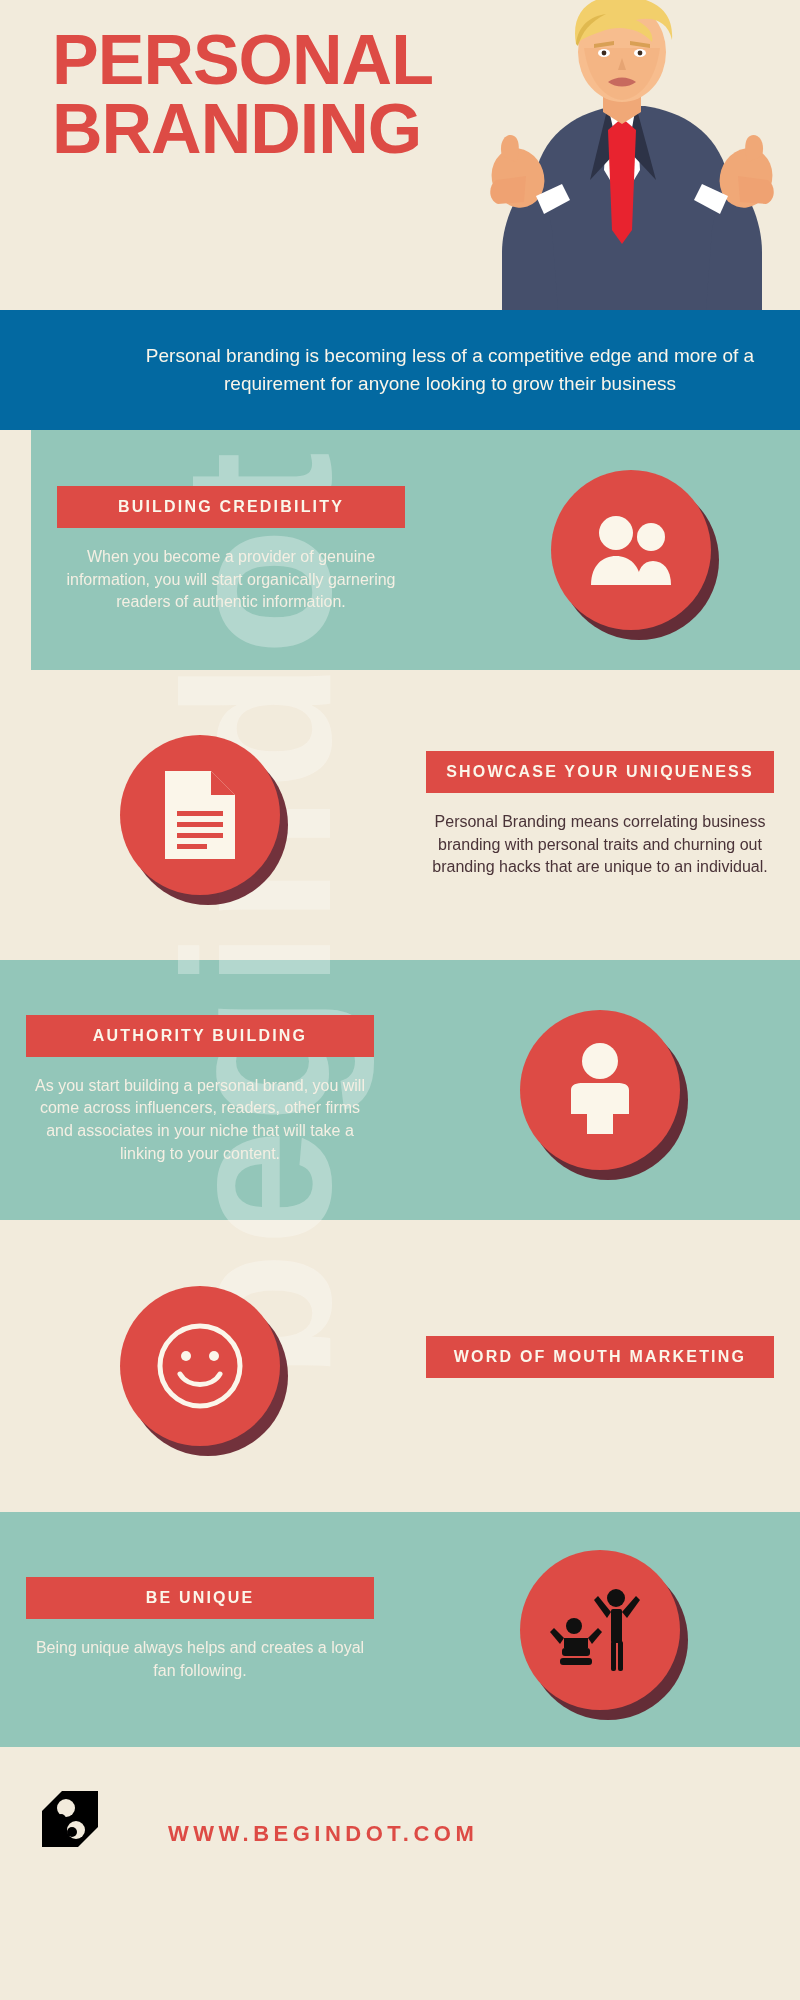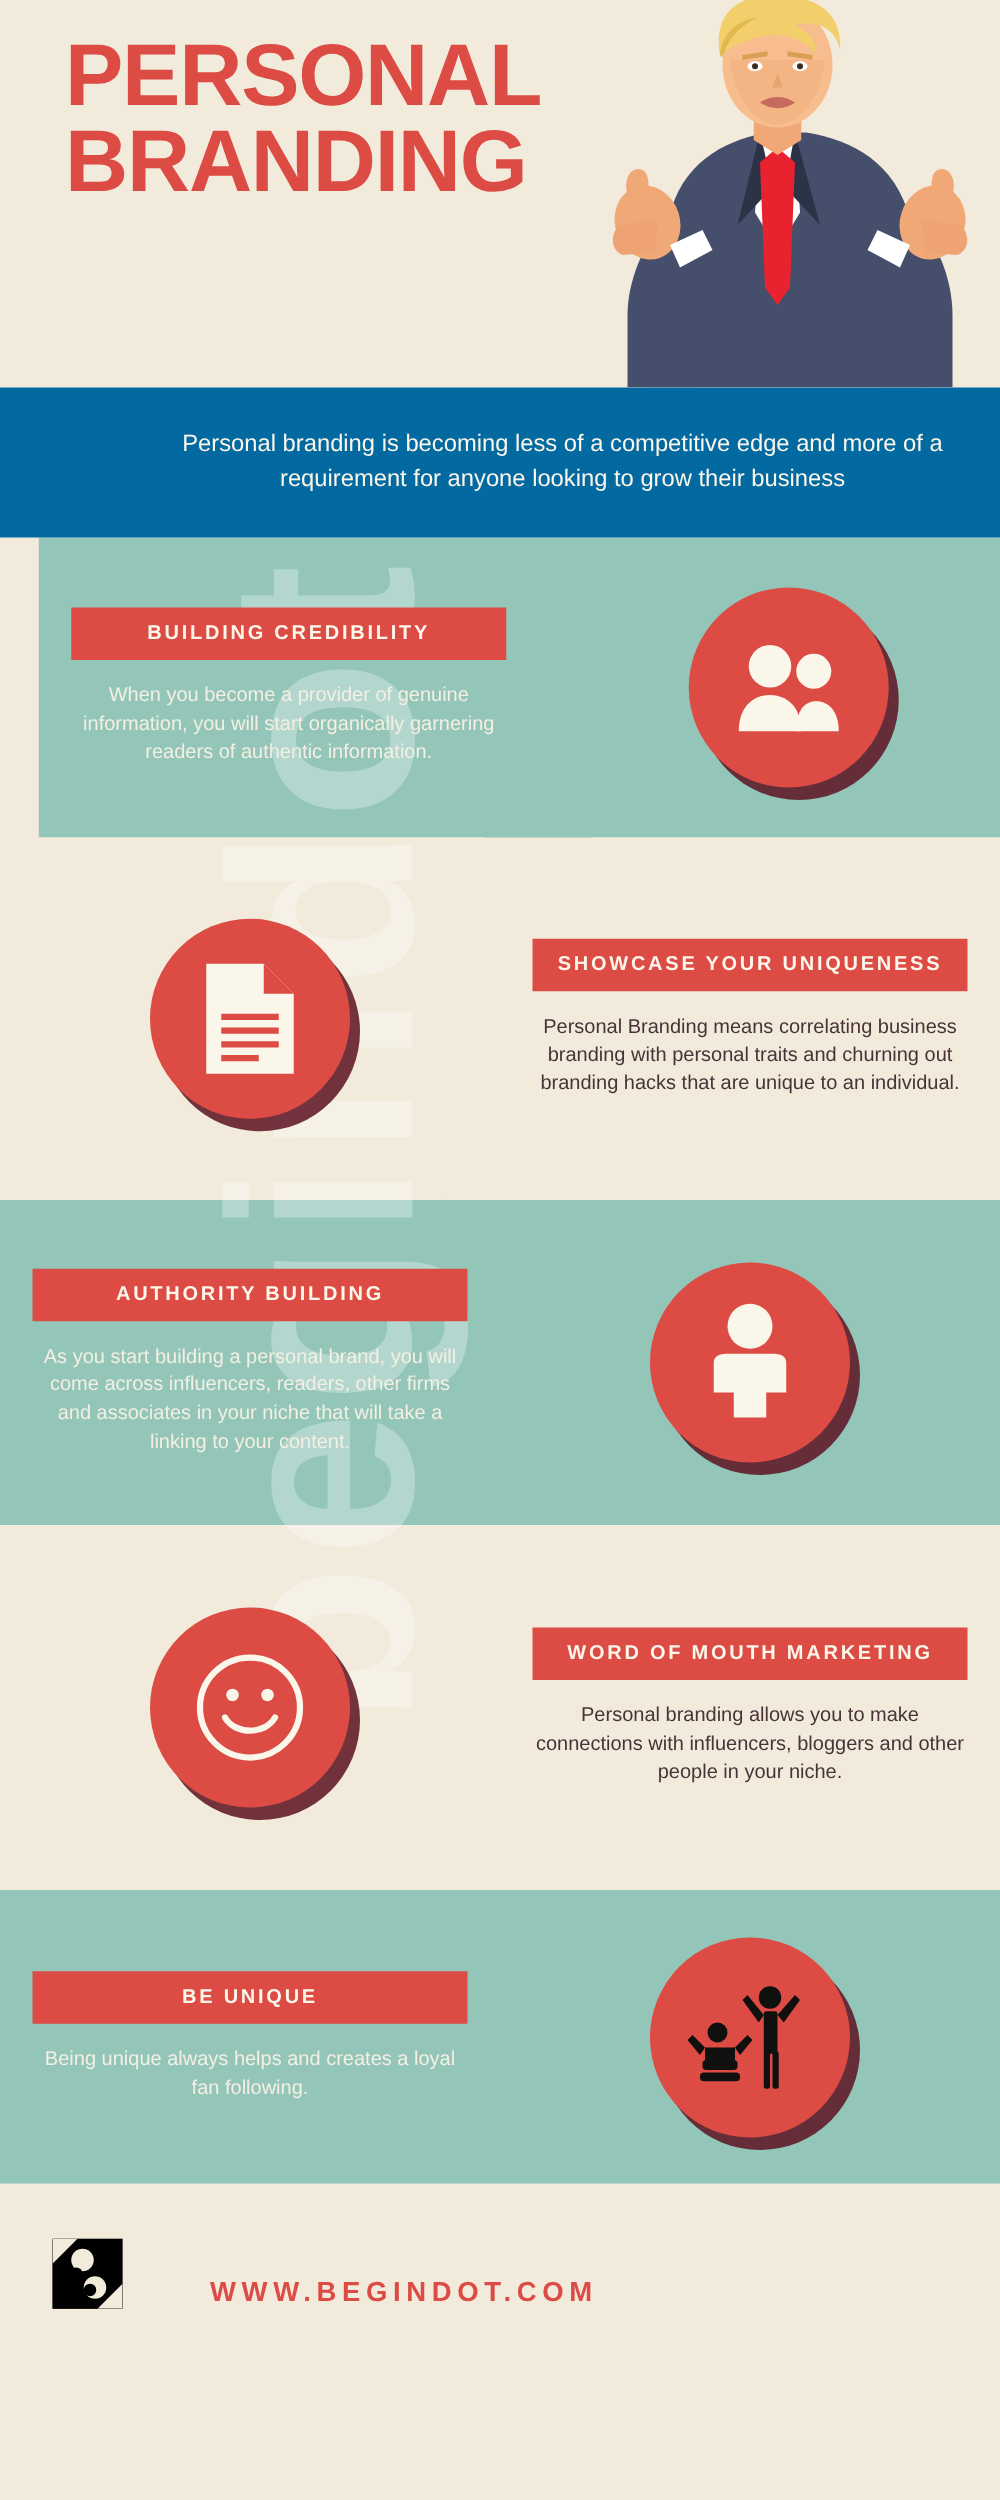--- a/index.html
+++ b/index.html
@@ -318,21 +318,20 @@
         </div>
       </div>
     </div>
     <div class="chev chev-teal"></div>
   </div>
 
   <div class="section sec-cream" style="height:292px;">
     <div class="sec-inner rev">
       <div class="text-col">
         <span class="label">WORD OF MOUTH MARKETING</span>
-        <div class="body-text">Personal branding allows you to make connections with influencers, bloggers and other people in your niche.</div>
       </div>
       <div class="icon-col">
         <div class="badge">
           <div class="shadow"></div>
           <div class="disc">
             <svg width="100" height="100" viewBox="0 0 100 100">
               <circle cx="50" cy="50" r="40" fill="none" stroke="#fbf6ea" stroke-width="5"></circle>
               <circle cx="36" cy="40" r="5" fill="#fbf6ea"></circle>
               <circle cx="64" cy="40" r="5" fill="#fbf6ea"></circle>
               <path d="M30 58 C38 72 62 72 70 58" fill="none" stroke="#fbf6ea" stroke-width="5" stroke-linecap="round"></path>

